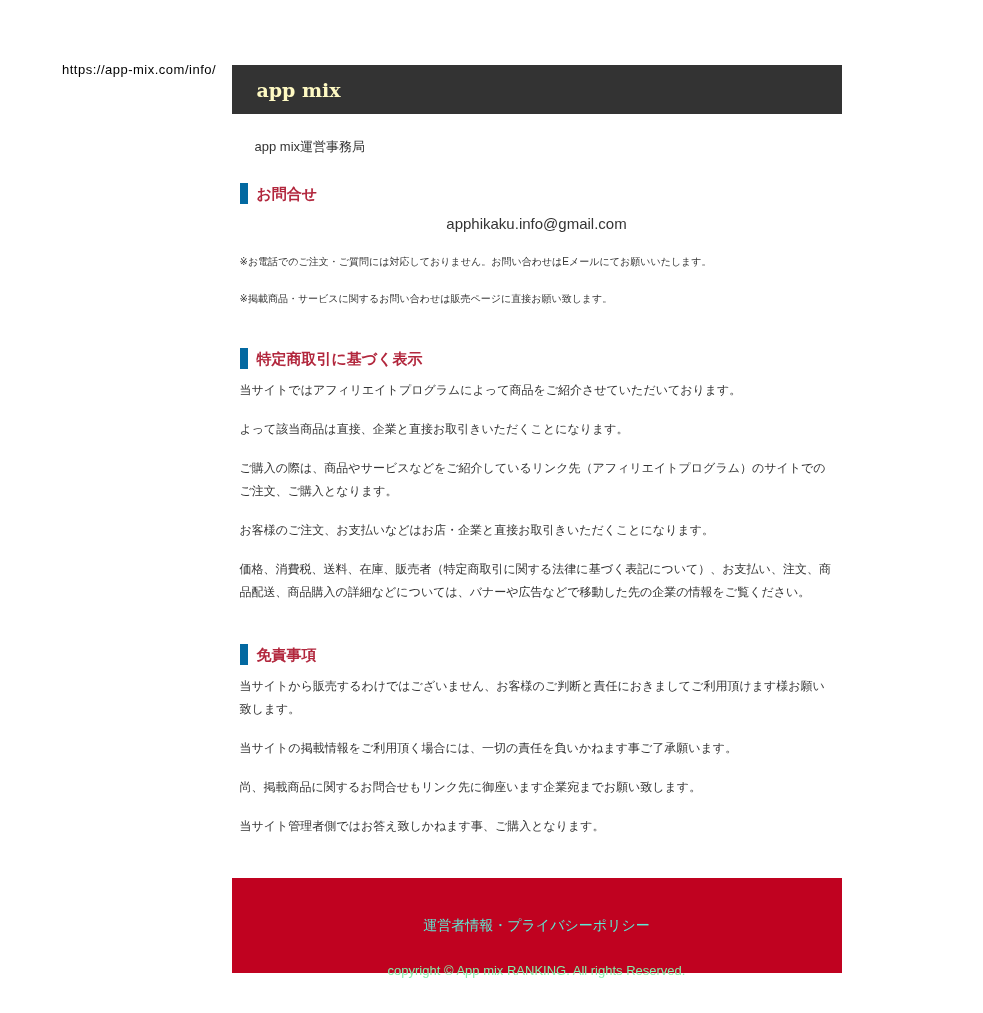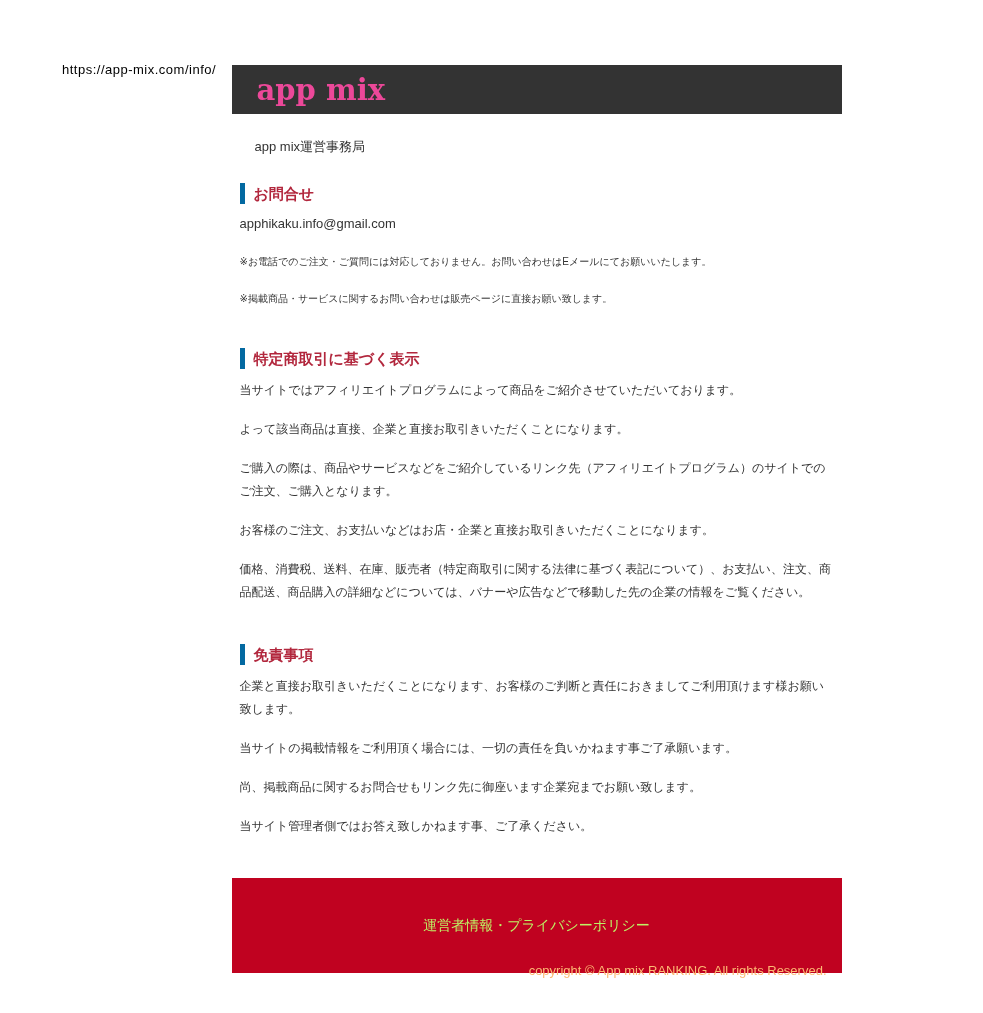--- a/index.html
+++ b/index.html
@@ -31,80 +31,80 @@
     margin-top: 20px;
     height: 49px;
     background: #333333;
     display: flex;
     align-items: center;
     padding-left: 10px;
   }
   .logo {
     font-family: "DejaVu Serif", "Liberation Serif", serif;
     font-weight: bold;
-    font-size: 29px;
-    color: #ec4899;
+    font-size: 19px;
+    color: #fef9c3;
     cursor: pointer;
   }
   .content {
     padding: 0 8px;
   }
   .intro {
     margin-top: 23px;
     font-size: 13px;
     line-height: 20px;
   }
   .section-heading {
     margin: 40px 0 10px;
-    border-left: 5px solid #0369a1;
+    border-left: 8px solid #0369a1;
     padding-left: 9px;
     color: #b2273d;
     font-size: 15px;
     font-weight: bold;
     line-height: 21px;
   }
   .section-heading.first {
     margin-top: 26px;
   }
   .email-line {
     margin: 10px 0 18px;
-    font-size: 13px;
+    font-size: 15px;
     line-height: 20px;
+    text-align: center;
   }
   .note {
     margin: 18px 0;
     font-size: 10px;
     line-height: 19px;
   }
   .para {
     margin: 0 0 16px;
     font-size: 12px;
     line-height: 23px;
   }
   .site-footer {
     margin-top: 40px;
     height: 95px;
     background: #c00220;
     text-align: center;
     padding-top: 23px;
   }
   .footer-link {
     display: inline-block;
-    color: #bef264;
+    color: #5eead4;
     font-size: 14px;
     line-height: 18px;
     text-decoration: none;
     cursor: pointer;
   }
   .footer-copy {
     margin-top: 13px;
-    color: #fdba74;
+    color: #86efac;
     font-size: 13px;
     line-height: 17px;
-    text-align: right;
   }
 </style>
 </head>
 <body>
 
 <div class="page">
 
   <div class="url-bar">https://app-mix.com/info/</div>
 
   <div class="container">
@@ -128,24 +128,24 @@
       <h2 class="section-heading">特定商取引に基づく表示</h2>
 
       <p class="para">当サイトではアフィリエイトプログラムによって商品をご紹介させていただいております。</p>
       <p class="para">よって該当商品は直接、企業と直接お取引きいただくことになります。</p>
       <p class="para">ご購入の際は、商品やサービスなどをご紹介しているリンク先（アフィリエイトプログラム）のサイトでのご注文、ご購入となります。</p>
       <p class="para">お客様のご注文、お支払いなどはお店・企業と直接お取引きいただくことになります。</p>
       <p class="para">価格、消費税、送料、在庫、販売者（特定商取引に関する法律に基づく表記について）、お支払い、注文、商品配送、商品購入の詳細などについては、バナーや広告などで移動した先の企業の情報をご覧ください。</p>
 
       <h2 class="section-heading">免責事項</h2>
 
-      <p class="para">企業と直接お取引きいただくことになります、お客様のご判断と責任におきましてご利用頂けます様お願い致します。</p>
+      <p class="para">当サイトから販売するわけではございません、お客様のご判断と責任におきましてご利用頂けます様お願い致します。</p>
       <p class="para">当サイトの掲載情報をご利用頂く場合には、一切の責任を負いかねます事ご了承願います。</p>
       <p class="para">尚、掲載商品に関するお問合せもリンク先に御座います企業宛までお願い致します。</p>
-      <p class="para">当サイト管理者側ではお答え致しかねます事、ご了承ください。</p>
+      <p class="para">当サイト管理者側ではお答え致しかねます事、ご購入となります。</p>
 
     </div>
 
     <div class="site-footer">
       <a class="footer-link">運営者情報・プライバシーポリシー</a>
       <div class="footer-copy">copyright © App mix RANKING. All rights Reserved.</div>
     </div>
 
   </div>
 </div>

